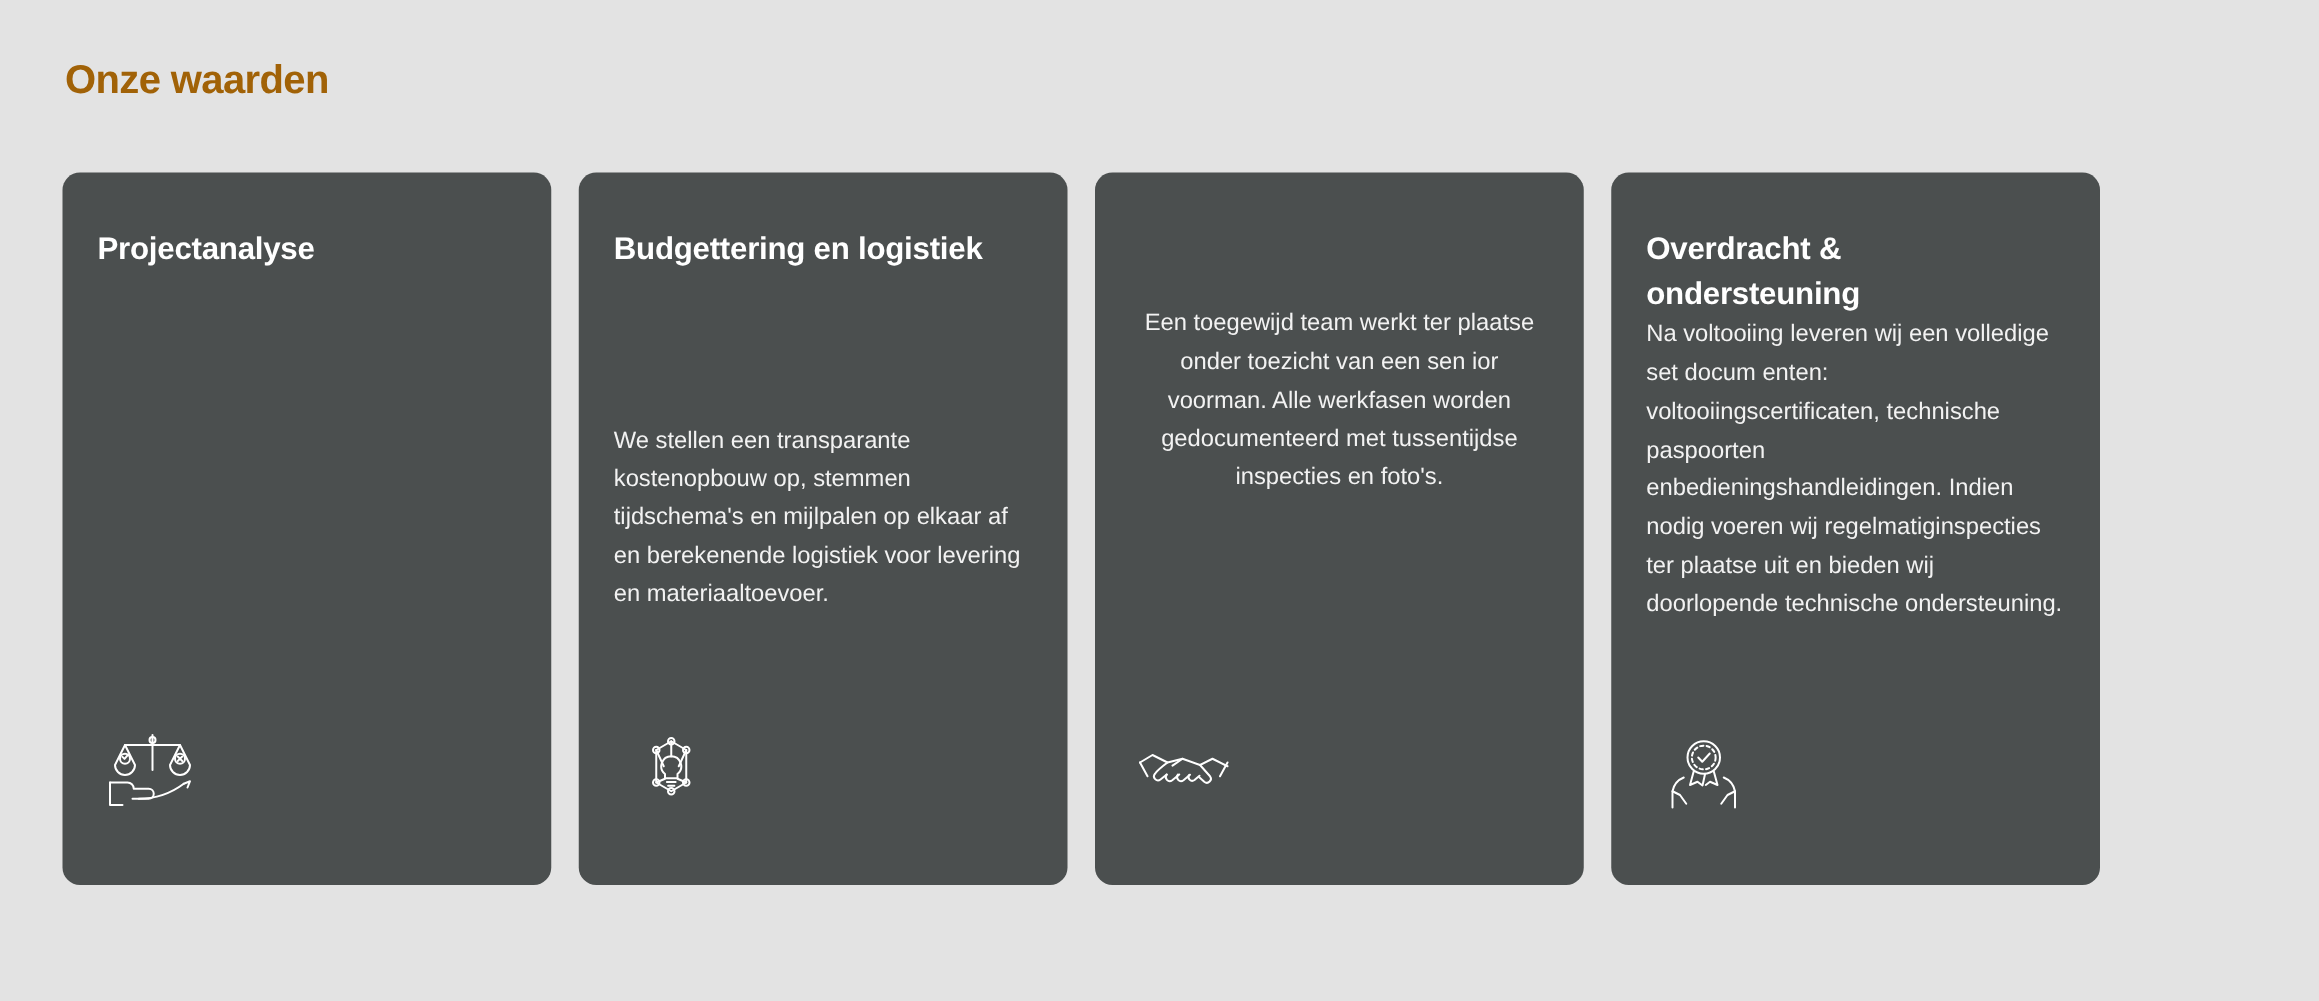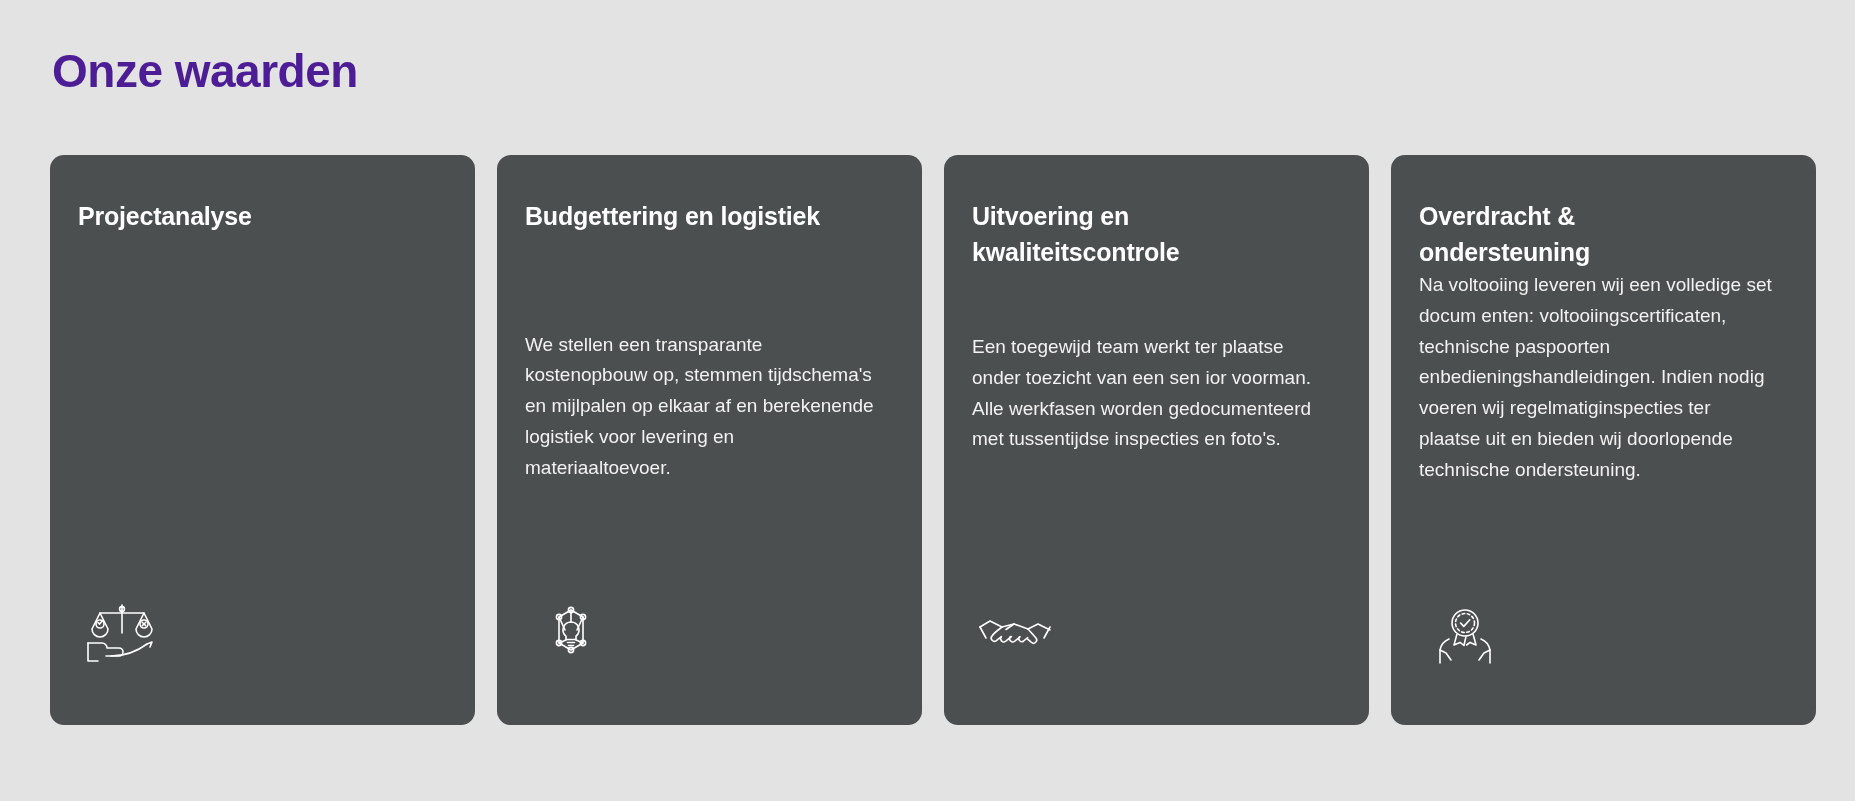--- a/index.html
+++ b/index.html
@@ -14,37 +14,37 @@
     overflow: hidden;
   }
   .page {
     position: relative;
     width: 1855px;
     height: 801px;
     box-sizing: border-box;
     padding: 44px 50px 0 50px;
   }
   .section-title {
-    font-size: 46px;
+    font-size: 32px;
     font-weight: bold;
     letter-spacing: -0.5px;
-    color: #4c1d95;
+    color: #a16207;
     margin: 0;
     padding: 0 0 0 2px;
     line-height: 1.2;
   }
   .cards {
     display: flex;
     gap: 22px;
     margin-top: 56px;
   }
   .card {
     background: #4b4f4f;
     border-radius: 14px;
-    width: 425px;
+    width: 391px;
     height: 570px;
     box-sizing: border-box;
     padding: 44px 28px 30px 28px;
     position: relative;
     display: flex;
     flex-direction: column;
     color: #ffffff;
     flex: 0 0 auto;
   }
   .card-title {
@@ -71,22 +71,22 @@
     height: 70px;
     color: #ffffff;
   }
   .card-icon svg {
     width: 100%;
     height: 100%;
     display: block;
   }
   
   .card.c0 .card-body { margin-top: 66px; }
-  .card.c1 .card-body { margin-top: 95px; }
-  .card.c2 .card-body { margin-top: 62px; }
+  .card.c1 .card-body { margin-top: 120px; }
+  .card.c2 .card-body { margin-top: 62px; text-align: center; }
   .card.c3 .card-body { }
 </style>
 </head>
 <body>
 
 <div class="page">
 
   <h1 class="section-title">Onze waarden</h1>
 
   <div class="cards">
@@ -130,21 +130,20 @@
           <circle cx="34" cy="18" r="2.6"></circle>
           <circle cx="58" cy="18" r="2.6"></circle>
           <circle cx="34" cy="44" r="2.6"></circle>
           <circle cx="58" cy="44" r="2.6"></circle>
           <circle cx="46" cy="51" r="2.6"></circle>
         </svg>
       </span>
     </div>
 
     <div class="card c2">
-      <h2 class="card-title">Uitvoering en kwaliteitscontrole</h2>
       <p class="card-body">Een toegewijd team werkt ter plaatse onder toezicht van een sen ior voorman. Alle werkfasen worden gedocumenteerd met tussentijdse inspecties en foto's.</p>
       <span class="card-icon">
         <svg viewBox="0 0 92 70" fill="none" stroke="currentColor" stroke-width="1.6" stroke-linecap="round" stroke-linejoin="round">
           <path d="M8 28 L18 22 L30 28 L42 25 L56 30"></path>
           <path d="M56 30 l10 -5 l12 6"></path>
           <path d="M30 28 c-4 3 -8 6 -10 9 a3.2 3.2 0 0 0 4.4 4.6 l5 -4"></path>
           <path d="M29.4 37.6 a3.2 3.2 0 0 0 4.4 4.6 l5.6 -4.6"></path>
           <path d="M38.4 37.6 a3.2 3.2 0 0 0 4.4 4.6 l5.2 -4.4"></path>
           <path d="M47.4 37.8 a3 3 0 0 0 4.2 4.2 l4 -3.4"></path>
           <path d="M42 25 l-8 5.5"></path>

